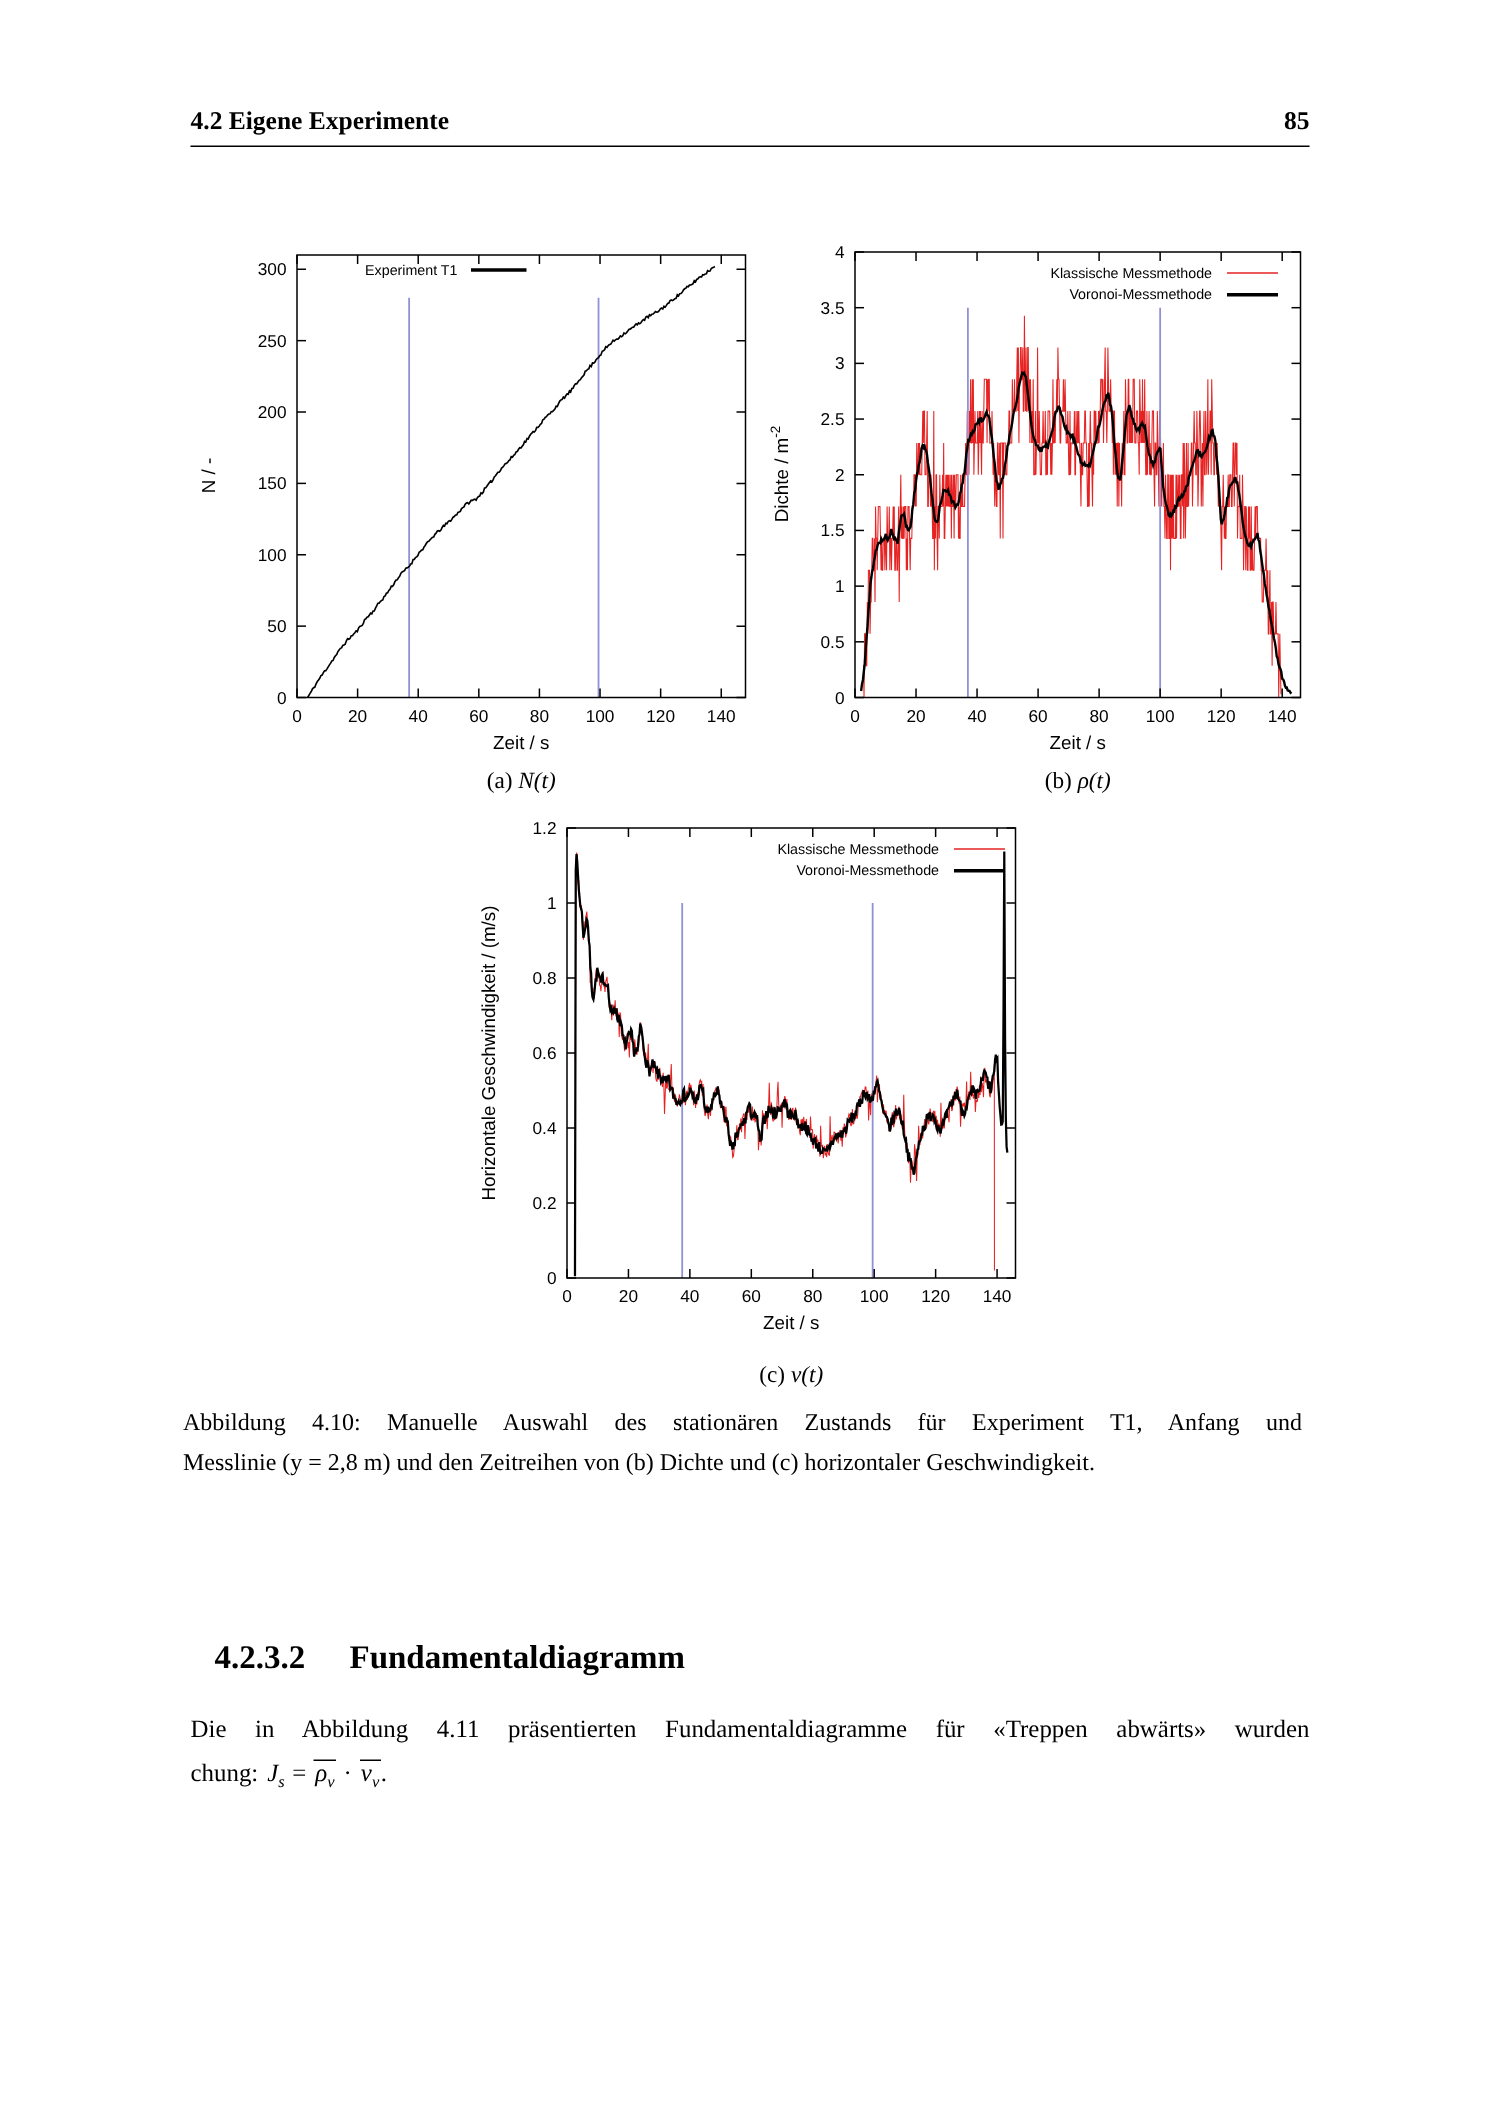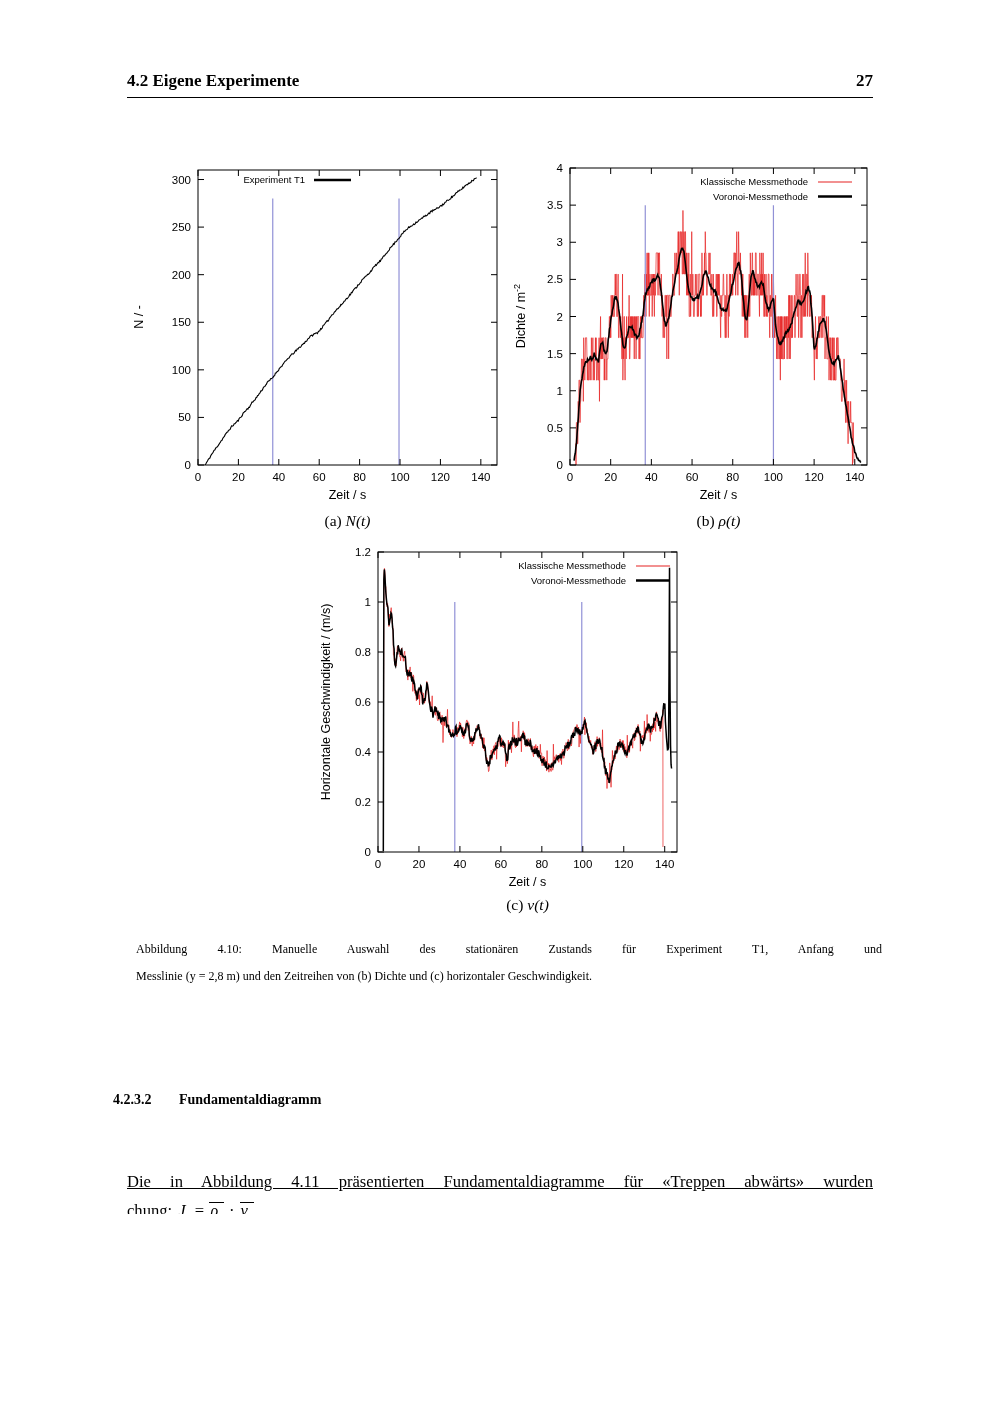--- a/index.html
+++ b/index.html
@@ -5,44 +5,44 @@
   html,body{margin:0;padding:0;background:#fff;}
   .page{position:relative;width:1000px;height:1214px;background:#ffffff;color:#000;
         font-family:"Liberation Serif",serif;overflow:hidden;}
   .header{position:absolute;left:127px;top:71px;width:746px;display:flex;
           justify-content:space-between;align-items:flex-end;font-weight:bold;
           font-size:17px;border-bottom:1.6px solid #000;padding-bottom:6px;}
   .chart{position:absolute;}
   svg text{font-family:"Liberation Sans",sans-serif;fill:#000;}
   .subcap{position:absolute;text-align:center;font-size:15.5px;}
   .math{font-style:italic;font-family:"Liberation Serif",serif;}
-  .figcap{position:absolute;left:136px;top:936px;width:746px;font-size:12px;line-height:26.5px;}
+  .figcap{position:absolute;left:122px;top:936px;width:746px;font-size:16px;line-height:26.5px;}
   .just{text-align:justify;text-align-last:justify;}
-  .heading{position:absolute;left:113px;top:1092px;font-weight:bold;font-size:14px;}
+  .heading{position:absolute;left:143px;top:1092px;font-weight:bold;font-size:22px;}
   .heading .num{margin-right:24px;}
-  .para{position:absolute;left:127px;top:1167px;width:746px;font-size:16.6px;line-height:29px;text-decoration:underline;}
+  .para{position:absolute;left:127px;top:1138px;width:746px;font-size:16.6px;line-height:29px;}
   .ol{display:inline-block;border-top:1.3px solid #000;line-height:1.02;padding:0 1px;}
   sub{font-size:11px;}
   .sp{padding:0 5px;}
   .mr{margin-right:6px;text-align:right;}
   #chartA{left:127px;top:150px;width:380px;height:400px;}
   #chartB{left:505px;top:150px;width:385px;height:400px;}
   #chartC{left:300px;top:540px;width:390px;height:400px;}
   #capA{left:71px;top:362px;width:299px;}
   #capB{left:65px;top:362px;width:297px;}
-  #capC{left:78px;top:356px;width:299px;}
+  #capC{left:78px;top:368px;width:299px;}
 </style>
 </head>
 <body>
 
 <div class="page">
 
   <div class="header">
     <span>4.2 Eigene Experimente</span>
-    <span>27</span>
+    <span>85</span>
   </div>
 
   <div class="chart" id="chartA">
     <svg id="svg-a" width="380" height="358">
         <defs>
           <clipPath id="clipa">
             <rect x="71" y="20" width="299" height="295"></rect>
           </clipPath>
         </defs>
         <g clip-path="url(#clipa)">

